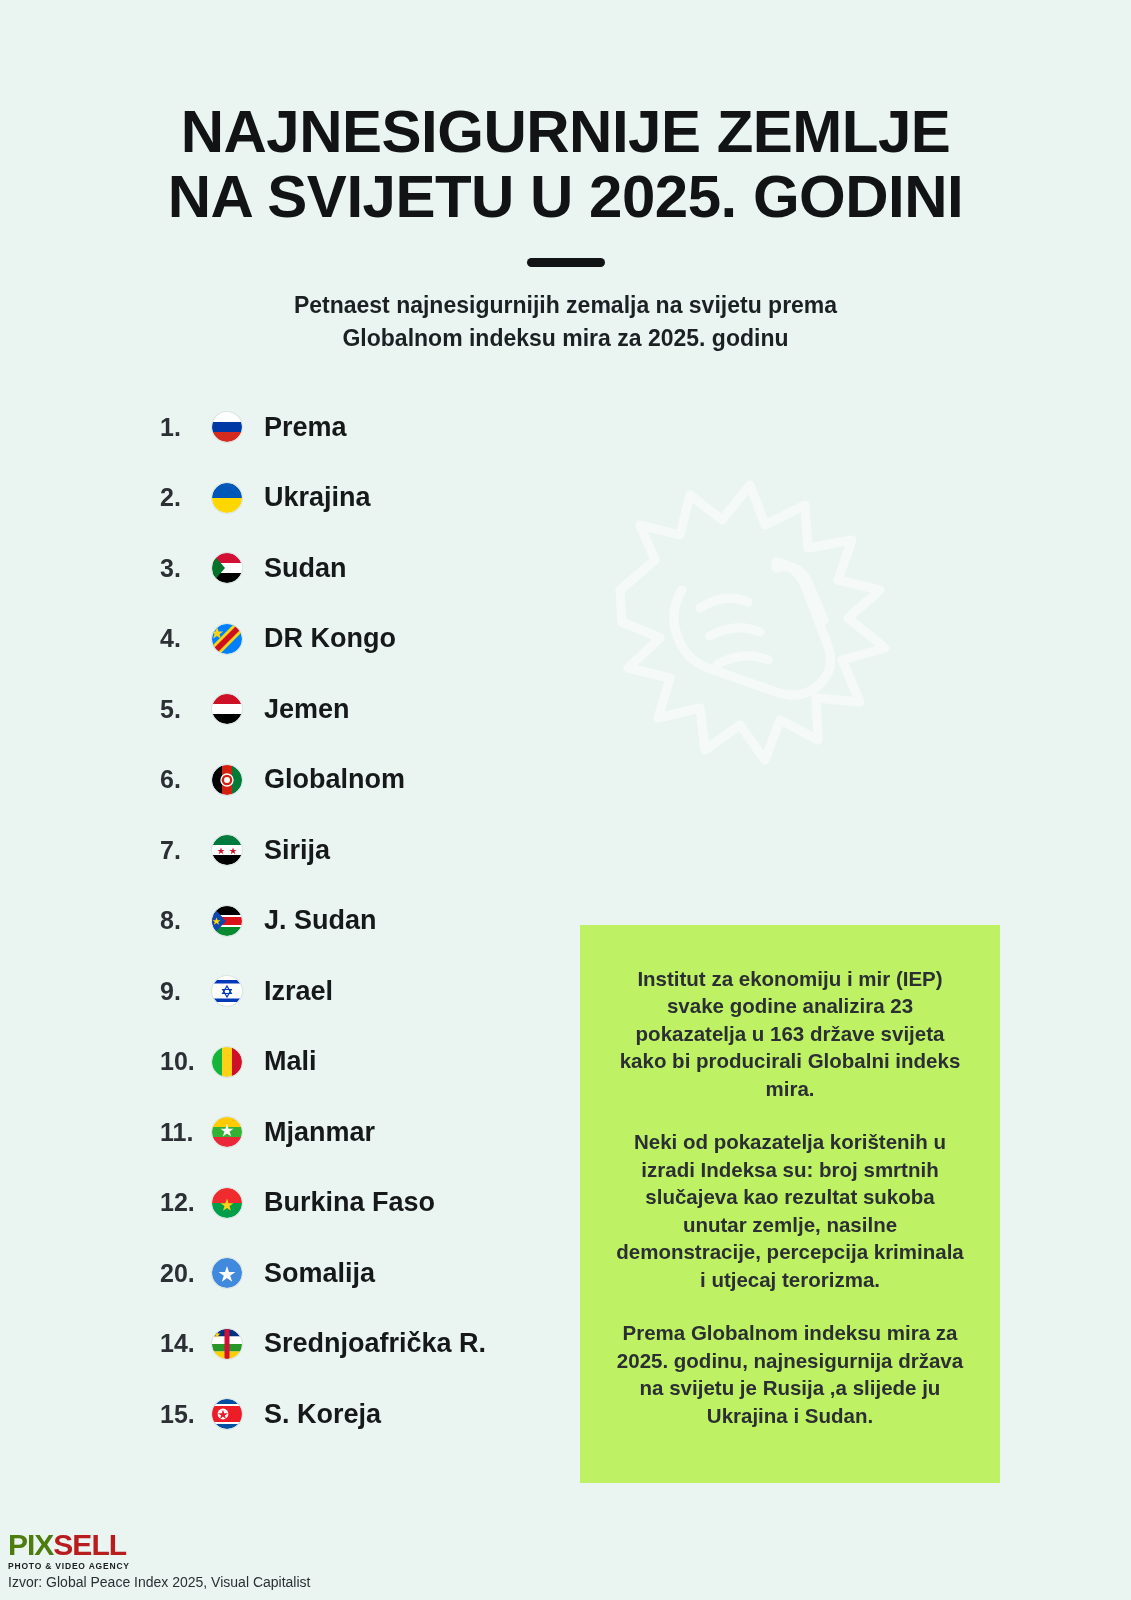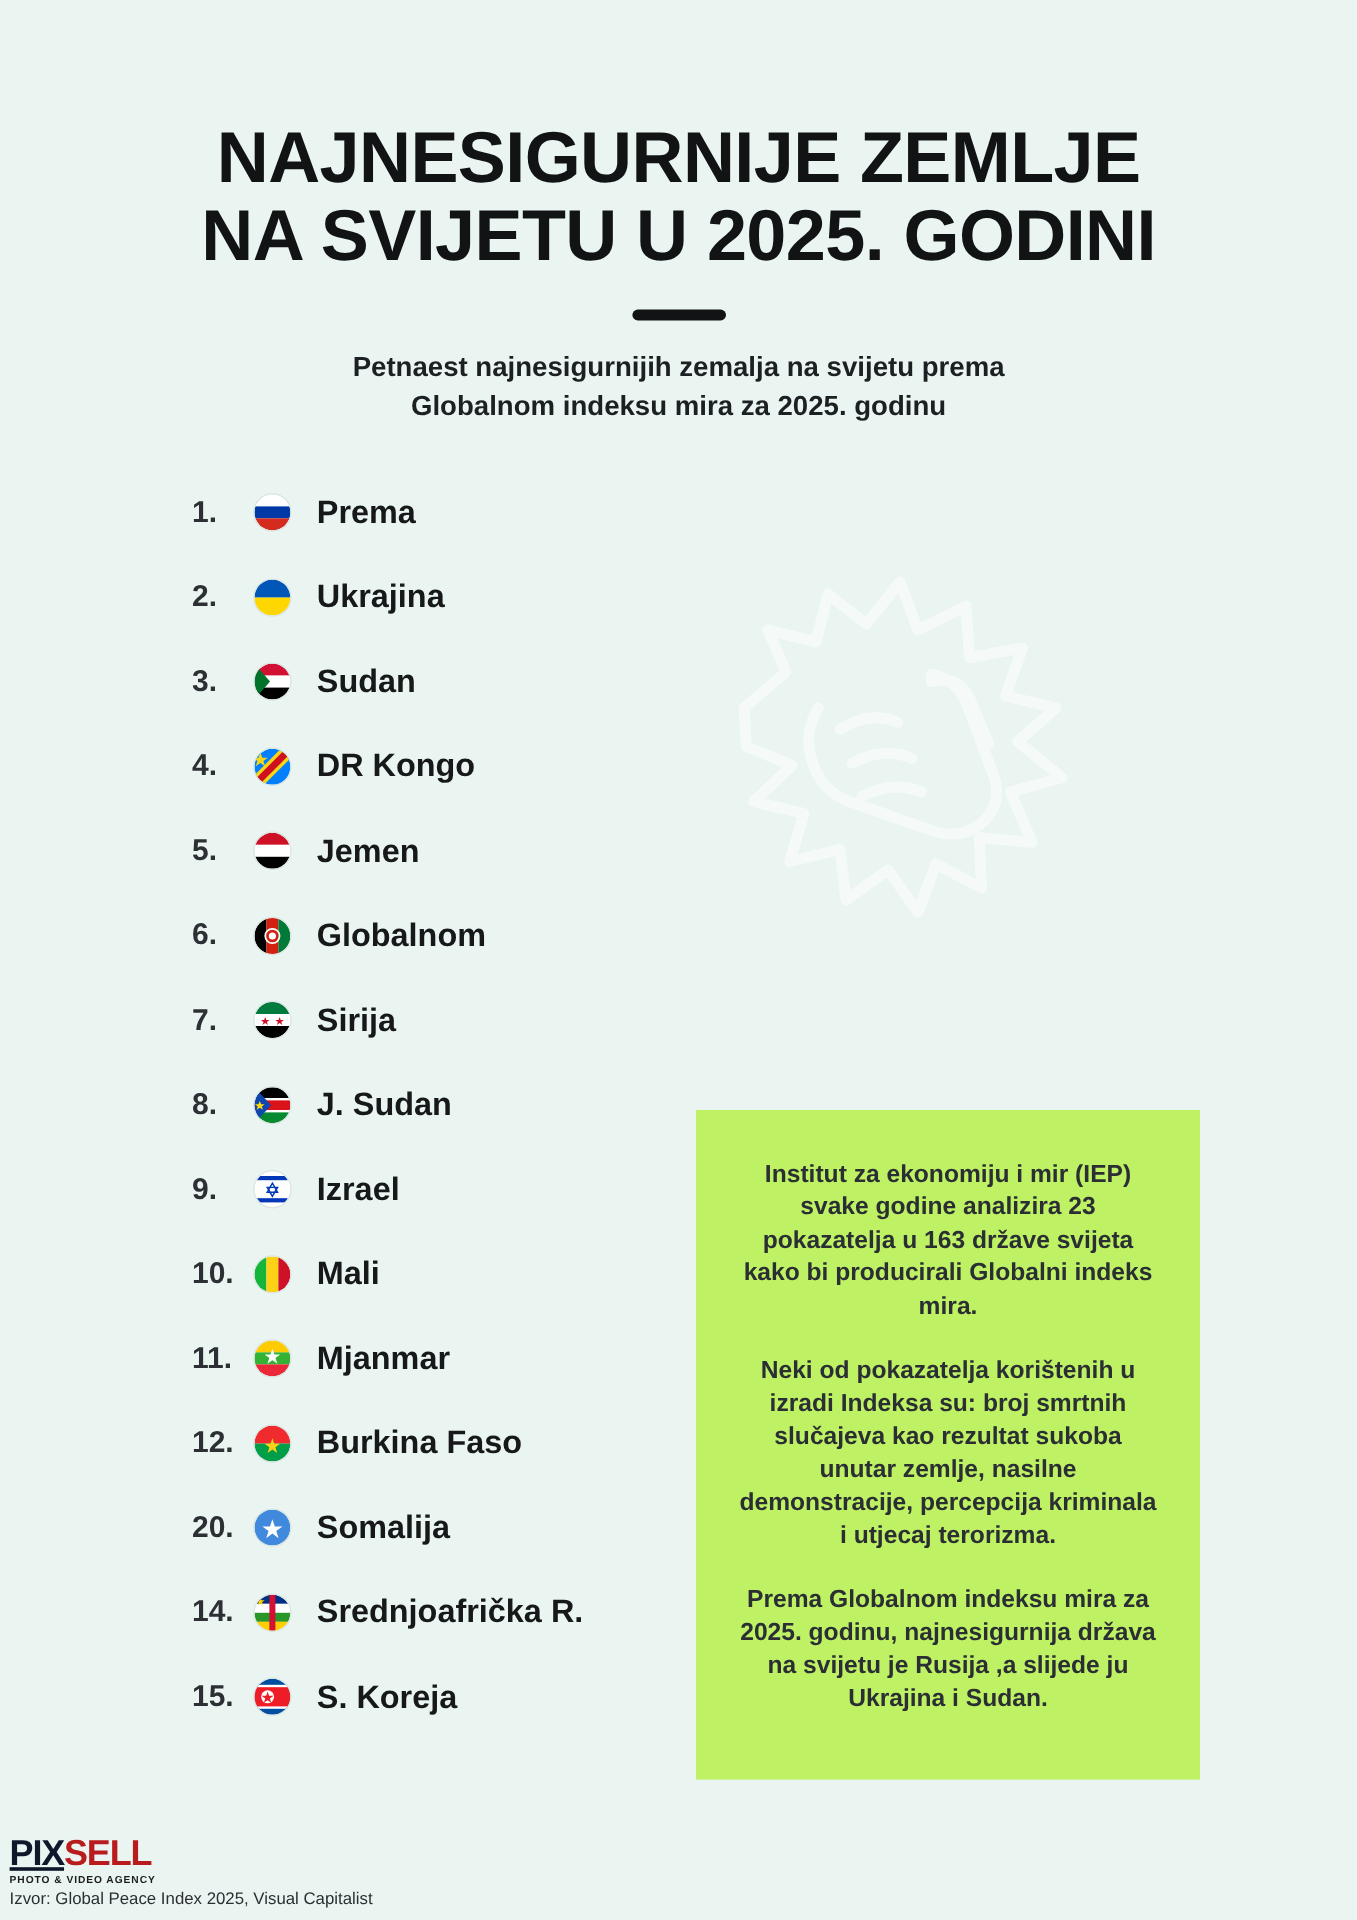--- a/index.html
+++ b/index.html
@@ -119,21 +119,21 @@
     position: absolute;
     left: 8px;
     bottom: 10px;
   }
   .logo {
     font-size: 30px;
     font-weight: bold;
     letter-spacing: -1px;
     line-height: 1;
   }
-  .logo .pix { color: #0f172a; text-decoration: underline; }
+  .logo .pix { color: #4d7c0f; }
   .logo .sell { color: #b91c1c; }
   .logo-sub {
     font-size: 8.5px;
     font-weight: bold;
     letter-spacing: 0.8px;
     color: #1a1c1e;
     margin-top: 1px;
   }
   .source {
     font-size: 14px;

